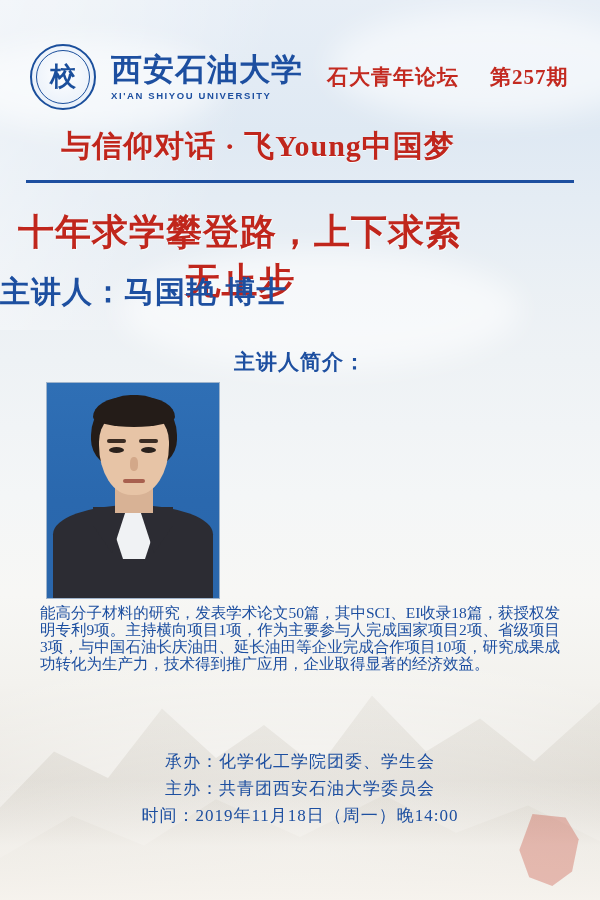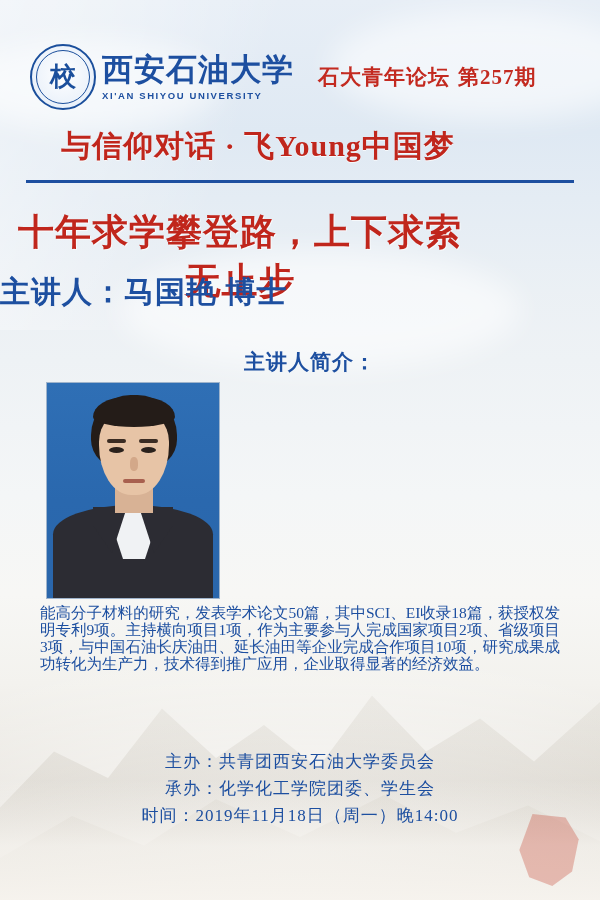--- a/index.html
+++ b/index.html
@@ -116,21 +116,21 @@
     border: 1px solid #1b4f9c;
   }
   .logo-mark .glyph {
     font-size: 26px;
     color: #1b4f9c;
     font-weight: 700;
     font-family: "Liberation Serif", serif;
     line-height: 1;
   }
   .logo-text {
-    margin-left: 6px;
+    margin-left: 15px;
     display: flex;
     flex-direction: column;
     justify-content: center;
   }
   .logo-cn {
     font-family: "Liberation Serif", serif;
     font-size: 31px;
     font-weight: 700;
     color: #1d4fa0;
     letter-spacing: 1px;
@@ -145,21 +145,21 @@
   }
   .forum-tag {
     margin-left: 24px;
     font-family: "Liberation Serif", serif;
     font-size: 21px;
     font-weight: 700;
     color: #c32a20;
     letter-spacing: 1px;
   }
   .issue-tag {
-    margin-left: 8px;
+    margin-left: 31px;
     font-family: "Liberation Serif", serif;
     font-size: 21px;
     font-weight: 700;
     color: #c32a20;
     letter-spacing: 1px;
   }
 
   
   .slogan {
     position: absolute;
@@ -206,21 +206,21 @@
     font-size: 30px;
     font-weight: 700;
     color: #1d4fa0;
     letter-spacing: 1px;
   }
 
   
   .bio-heading {
     position: absolute;
     top: 348px;
-    left: 244px;
+    left: 234px;
     font-family: "Liberation Serif", serif;
     font-size: 21px;
     font-weight: 700;
     color: #1d4fa0;
     letter-spacing: 1px;
     text-align: center;
   }
   .portrait {
     position: absolute;
     top: 382px;
@@ -399,18 +399,18 @@
     <div class="p-brow r"></div>
     <div class="p-eye l"></div>
     <div class="p-eye r"></div>
     <div class="p-nose"></div>
     <div class="p-mouth"></div>
   </div>
 
   <div class="bio-text-wide">能高分子材料的研究，发表学术论文50篇，其中SCI、EI收录18篇，获授权发明专利9项。主持横向项目1项，作为主要参与人完成国家项目2项、省级项目3项，与中国石油长庆油田、延长油田等企业完成合作项目10项，研究成果成功转化为生产力，技术得到推广应用，企业取得显著的经济效益。</div>
 
   <div class="footer">
+    <div>承办：化学化工学院团委、学生会</div>
     <div>主办：共青团西安石油大学委员会</div>
-    <div>承办：化学化工学院团委、学生会</div>
     <div>时间：2019年11月18日（周一）晚14:00</div>
   </div>
 
 </div>
 
 </body></html>

